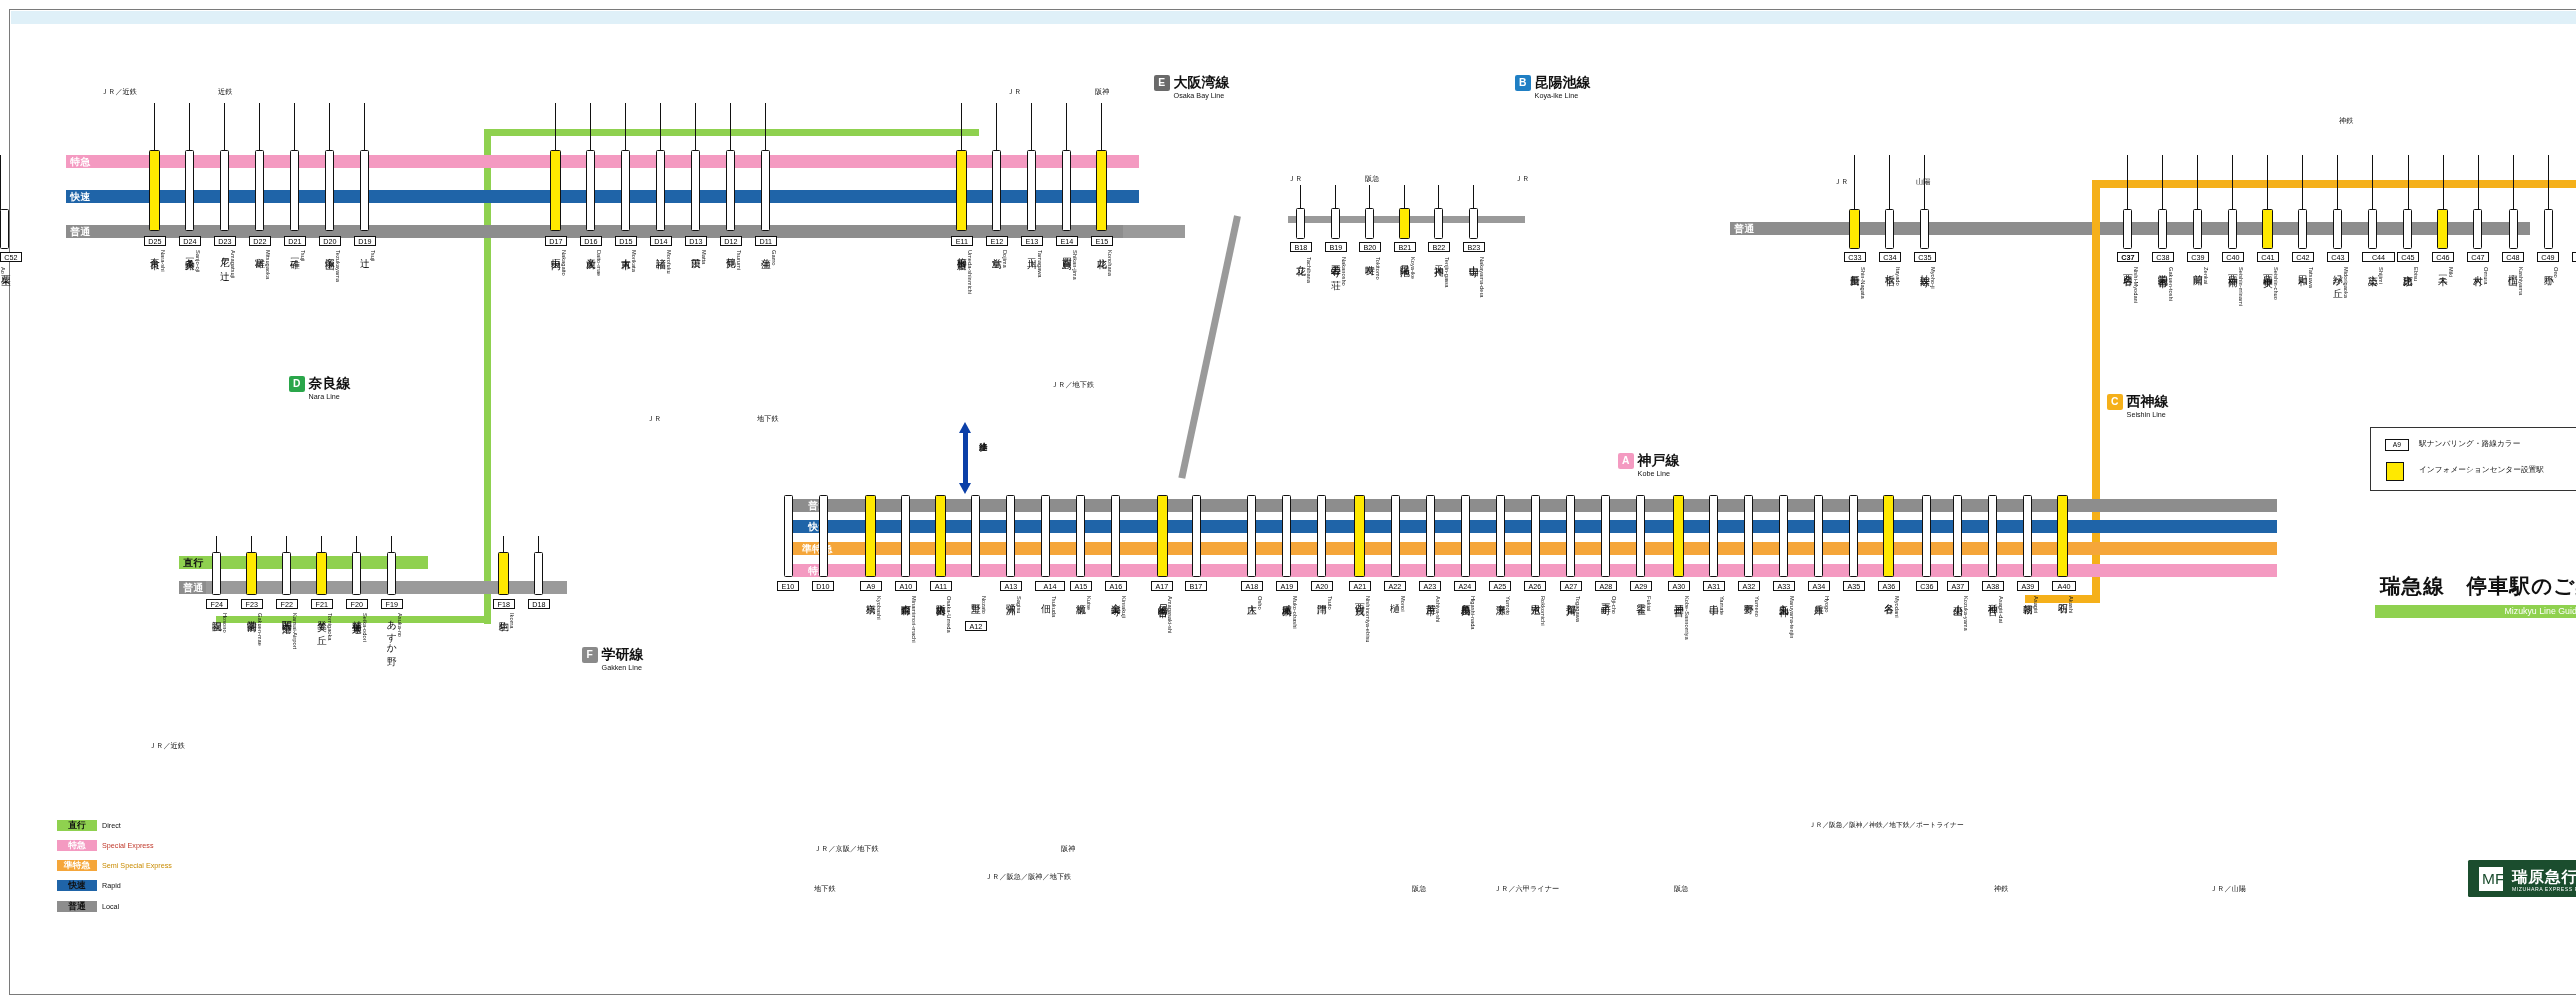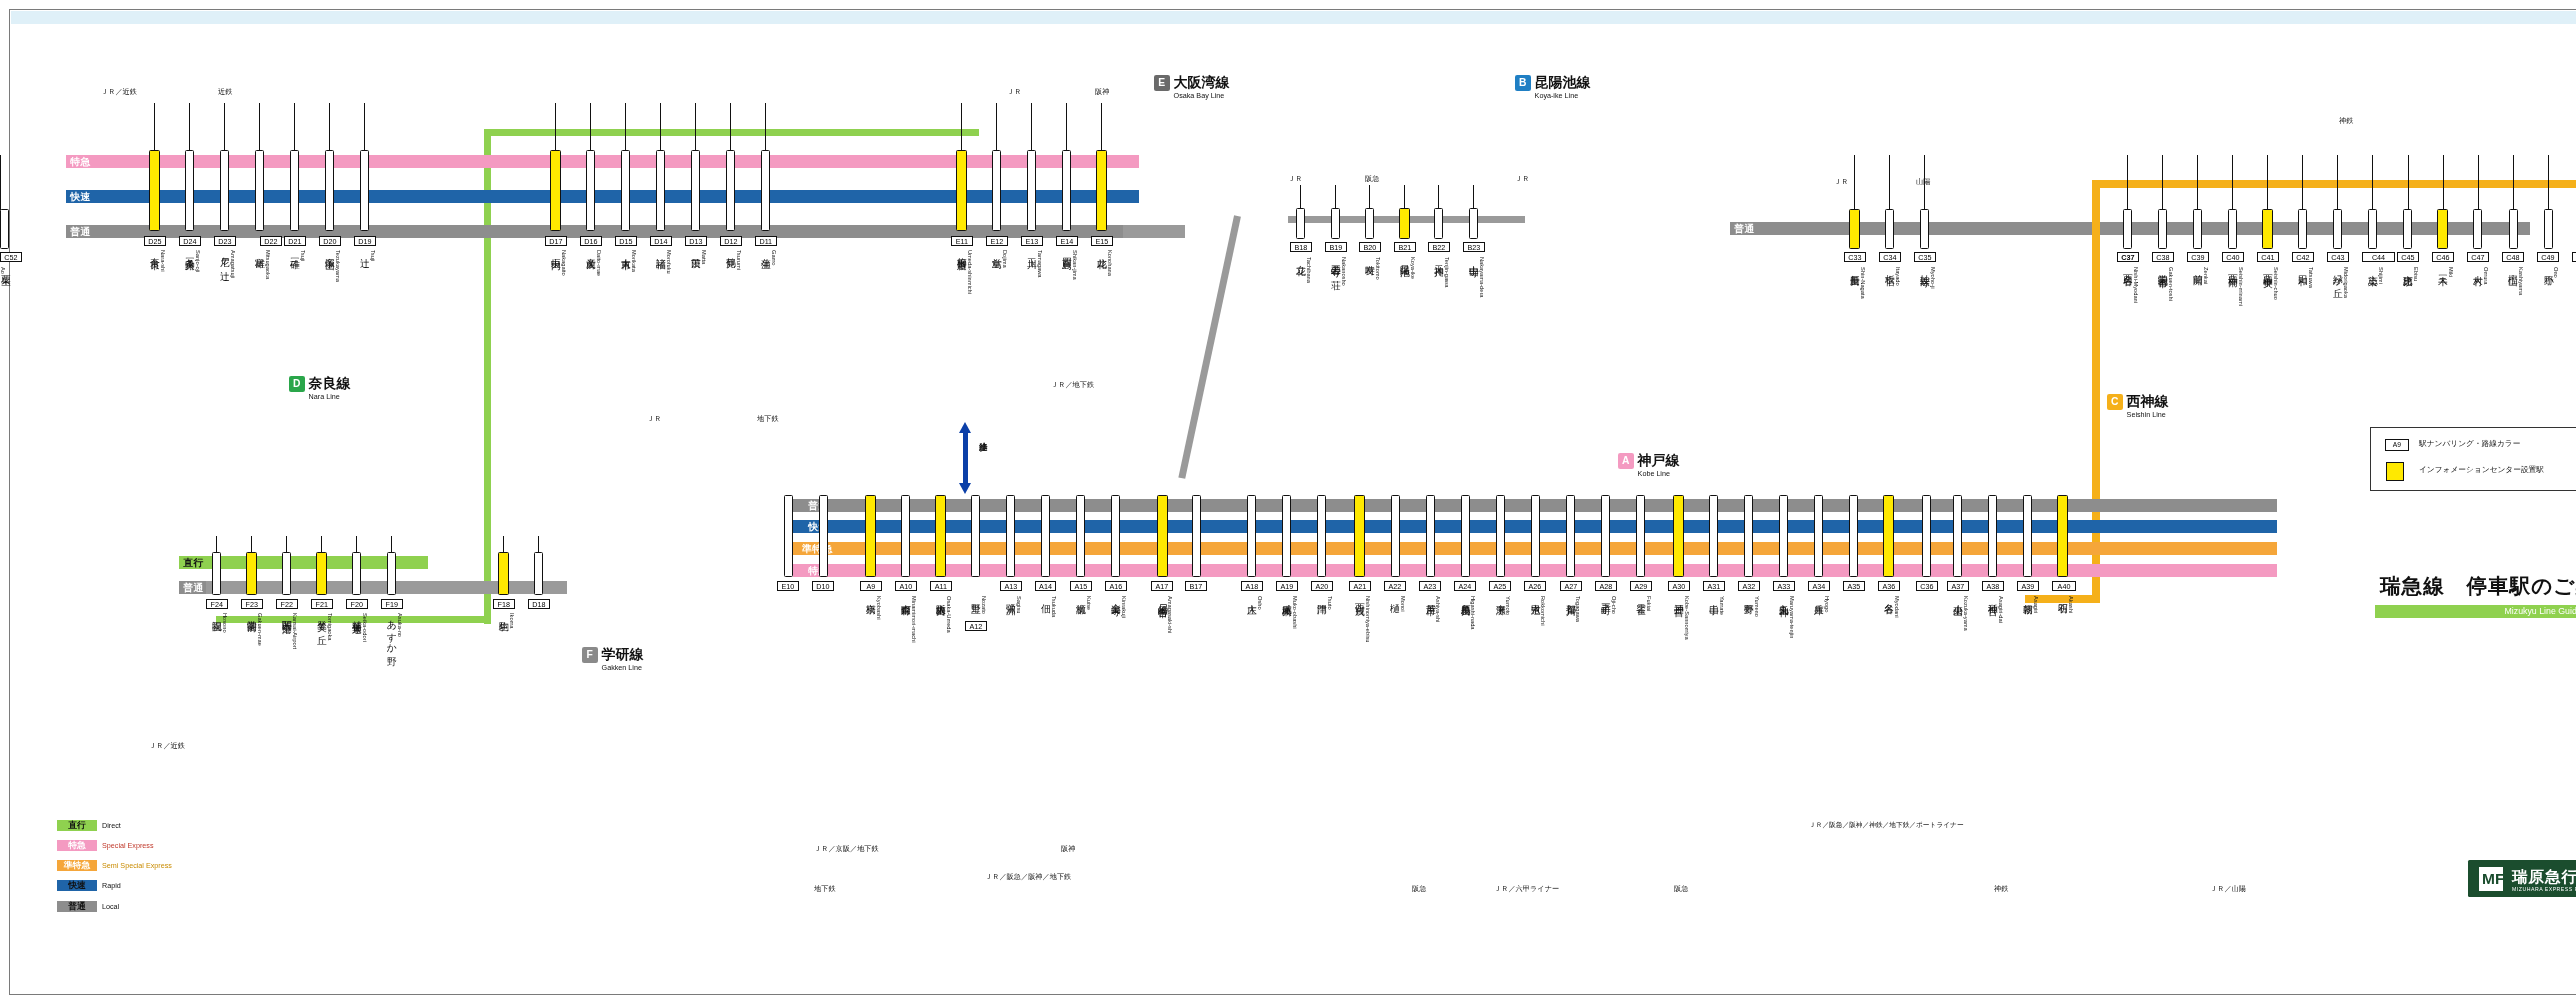--- a/index.html
+++ b/index.html
@@ -147,21 +147,21 @@
       <div class="code" style="left: 179px; top: 236px; width: 21.6px;">D24</div>
       <div class="vtxt" style="left: 184px; top: 250px;">三条大路</div>
       <div class="rom" style="left: 195px; top: 250px;">Sanjo-oji</div>
       <div class="tick" style="left: 189px; top: 103px; height: 47px;"></div>
       <div class="stn" style="left: 220px; top: 150px; width: 9.3px; height: 81px;"></div>
       <div class="code" style="left: 214px; top: 236px; width: 21.6px;">D23</div>
       <div class="vtxt" style="left: 219px; top: 250px;">尼ヶ辻</div>
       <div class="rom" style="left: 230px; top: 250px;">Amagatsuji</div>
       <div class="tick" style="left: 224px; top: 103px; height: 47px;"></div>
       <div class="stn" style="left: 255px; top: 150px; width: 9.3px; height: 81px;"></div>
-      <div class="code" style="left: 249px; top: 236px; width: 21.6px; margin-left: 11px;">D22</div>
+      <div class="code" style="left: 249px; top: 236px; width: 21.6px;">D22</div>
       <div class="vtxt" style="left: 254px; top: 250px;">富雄</div>
       <div class="rom" style="left: 265px; top: 250px;">Mitsugaoka</div>
       <div class="tick" style="left: 259px; top: 103px; height: 47px;"></div>
       <div class="stn" style="left: 290px; top: 150px; width: 9.3px; height: 81px;"></div>
       <div class="code" style="left: 284px; top: 236px; width: 21.6px;">D21</div>
       <div class="vtxt" style="left: 289px; top: 250px;">三碓</div>
       <div class="rom" style="left: 300px; top: 250px;">Tsuji</div>
       <div class="tick" style="left: 294px; top: 103px; height: 47px;"></div>
       <div class="stn" style="left: 325px; top: 150px; width: 9.3px; height: 81px;"></div>
       <div class="code" style="left: 319px; top: 236px; width: 21.6px;">D20</div>
@@ -367,21 +367,21 @@
       <div class="rom" style="left: 946px; top: 596px;">Osaka-Umeda</div>
       <div class="stn" style="left: 971px; top: 495px; width: 9.3px; height: 82px;"></div>
       <div class="code" style="left: 965px; top: 581px; width: 21.6px; margin-top: 40px;">A12</div>
       <div class="vtxt" style="left: 970px; top: 596px;">野里</div>
       <div class="rom" style="left: 981px; top: 596px;">Nozato</div>
       <div class="stn" style="left: 1006px; top: 495px; width: 9.3px; height: 82px;"></div>
       <div class="code" style="left: 1000px; top: 581px; width: 21.6px;">A13</div>
       <div class="vtxt" style="left: 1005px; top: 596px;">鷺洲</div>
       <div class="rom" style="left: 1016px; top: 596px;">Sagisu</div>
       <div class="stn" style="left: 1041px; top: 495px; width: 9.3px; height: 82px;"></div>
-      <div class="code" style="left: 1035px; top: 581px; width: 21px;">A14</div>
+      <div class="code" style="left: 1035px; top: 581px; width: 30px;">A14</div>
       <div class="vtxt" style="left: 1040px; top: 596px;">佃</div>
       <div class="rom" style="left: 1051px; top: 596px;">Tsukuda</div>
       <div class="stn" style="left: 1076px; top: 495px; width: 9.3px; height: 82px;"></div>
       <div class="code" style="left: 1070px; top: 581px; width: 21.6px;">A15</div>
       <div class="vtxt" style="left: 1075px; top: 596px;">杭瀬</div>
       <div class="rom" style="left: 1086px; top: 596px;">Kuise</div>
       <div class="stn" style="left: 1111px; top: 495px; width: 9.3px; height: 82px;"></div>
       <div class="code" style="left: 1105px; top: 581px; width: 21.6px;">A16</div>
       <div class="vtxt" style="left: 1110px; top: 596px;">金楽寺</div>
       <div class="rom" style="left: 1121px; top: 596px;">Kinrakuji</div>
@@ -571,17 +571,17 @@
       <div class="lgl" style="left: 57px; top: 901px; background: rgb(141, 141, 141);"></div>
       <div class="lgl-t" style="left: 57px; top: 901px; color: rgb(17, 17, 17);">普通</div>
       <div class="lgl-e" style="left: 102px; top: 901px; color: rgb(17, 17, 17);">Local</div>
     </div>
 
   <div id="titleJp" style="left:2380px;top:572px;">瑞急線　停車駅のご案内</div>
   <div id="titleBar" style="left:2375px;top:605px;width:371px;">Mizukyu Line Guide of Stops</div>
 
   <div id="logo" style="left:2468px;top:860px;width:278px;height:37px;"></div>
   <div id="logoMark" style="left:2479px;top:867px;"></div>
-  <div class="abs" style="left:2482px;top:870px;font-size:15.5px;font-weight:bold;color:#1b4d2e;line-height:18.5px;">MF</div>
+  <div class="abs" style="left:2482px;top:870px;font-size:15.5px;font-weight:normal;color:#1b4d2e;line-height:18.5px;">MF</div>
   <div id="logoJp" style="left:2512px;top:867px;">瑞原急行鉄道</div>
   <div id="logoEn" style="left:2512px;top:886px;">MIZUHARA EXPRESS RAILWAY</div>
 </div>
 
 
 </body></html>

